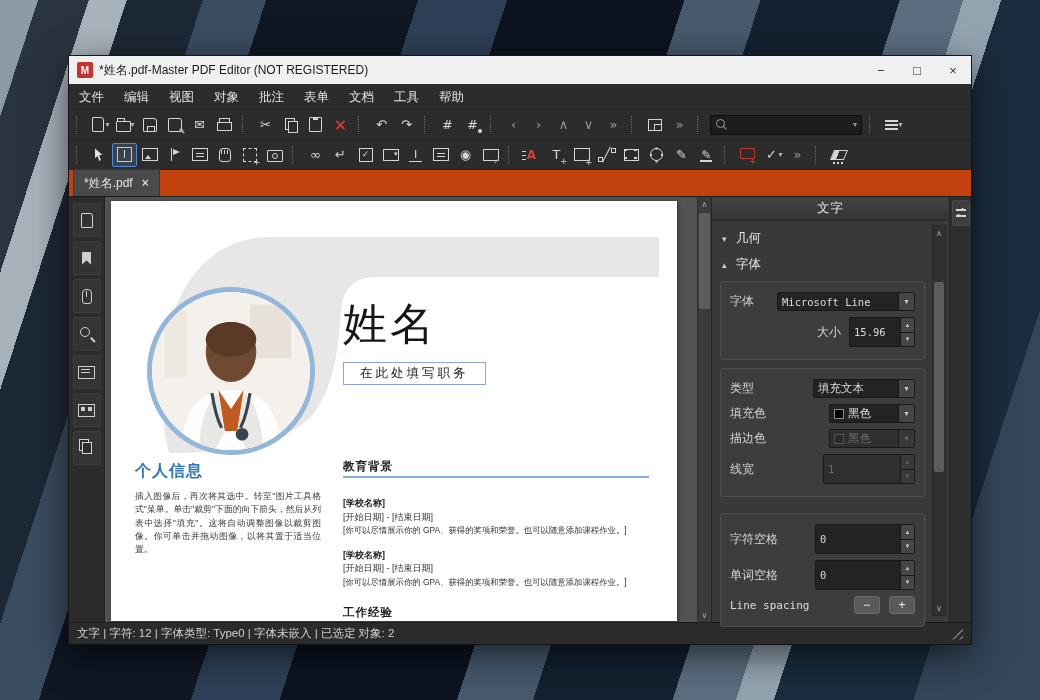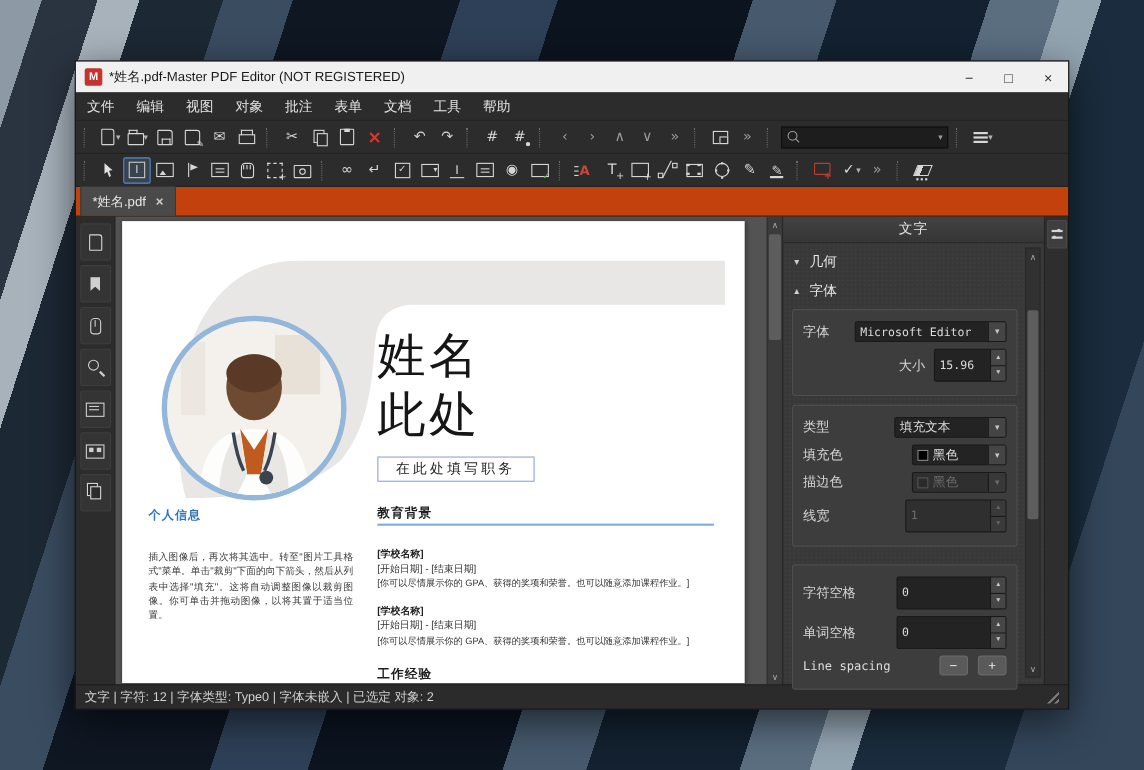--- a/index.html
+++ b/index.html
@@ -119,21 +119,21 @@
 .sbtn{width:28px;height:34px;margin:2px 0;background:#343434;border:1px solid #3d3d3d;border-radius:2px;display:flex;align-items:center;justify-content:center}
 .docwrap{flex:1;background:#535353;position:relative;overflow:hidden}
 
 .page{position:absolute;left:6px;top:4px;width:566px;height:420px;background:#fff;box-shadow:1px 1px 4px rgba(0,0,0,.45);overflow:hidden}
 .swoosh{position:absolute;left:0;top:0}
 .photo{position:absolute;left:36px;top:86px;width:168px;height:168px;border-radius:50%;border:5px solid #93b7da;overflow:hidden;background:#f6f4f1}
 .namecol{position:absolute;left:232px;top:96px;width:306px}
 .bigname{font-size:44px;line-height:1.22;color:#161616;letter-spacing:3px}
 .jobbox{display:inline-block;margin-top:11px;border:1px solid #8ea3d8;padding:2px 16px;font-size:12.5px;letter-spacing:3px;color:#222}
 .personal{position:absolute;left:24px;top:260px;width:186px}
-.personal h3{font-size:11px;color:#2e75b6;margin-bottom:24px;letter-spacing:1px}
+.personal h3{font-size:16px;color:#2e75b6;margin-bottom:8px;letter-spacing:1px}
 .personal p{font-size:8.8px;color:#3a3a3a;line-height:1.52;margin-bottom:9px;text-align:justify}
 .rightcol{position:absolute;left:232px;top:258px;width:306px}
 .sechead{font-size:11.5px;font-weight:bold;color:#1f1f1f;letter-spacing:1px;border-bottom:2px solid #85aede;padding-bottom:2px;margin-bottom:19px}
 .edu-entry{margin-bottom:12px}
 .edu-entry .school{font-size:9px;font-weight:bold;color:#222;line-height:1.5}
 .edu-entry .dates{font-size:9px;color:#333;line-height:1.5}
 .edu-entry .desc{font-size:8.4px;color:#333;line-height:1.5;white-space:nowrap}
 .work{margin-top:17px}
 
 .dscroll{position:absolute;right:0;top:0;bottom:0;width:14px;background:#3b3b3b;border-left:1px solid #2e2e2e}
@@ -416,21 +416,20 @@
               <path d="M70 100 C70 78 62 66 58 64 L54 88 L60 100 Z" fill="#e9e7e3"></path>
               <ellipse cx="50" cy="38" rx="16" ry="19" fill="#6e4a32"></ellipse>
               <ellipse cx="50" cy="30" rx="16" ry="11" fill="#5a3a26"></ellipse>
               <path d="M42 47 Q50 53 58 47 Q54 50 50 50 Q46 50 42 47Z" fill="#fff"></path>
               <path d="M38 64 Q40 78 44 86 M62 64 Q60 78 56 86" stroke="#3a4450" stroke-width="2" fill="none"></path>
               <circle cx="57" cy="90" r="4" fill="#3a4450"></circle>
             </svg>
           </div>
           <div class="namecol">
             <div class="bigname">姓名</div>
-            <div class="bigname">此处</div>
             <div><span class="jobbox">在此处填写职务</span></div>
           </div>
           <div class="personal">
             <h3>个人信息</h3>
             <p>插入图像后，再次将其选中。转至"图片工具格式"菜单。单击"裁剪"下面的向下箭头，然后从列表中选择"填充"。这将自动调整图像以裁剪图像。你可单击并拖动图像，以将其置于适当位置。</p>
           </div>
           <div class="rightcol">
             <div class="sechead">教育背景</div>
             <div>
 
@@ -468,21 +467,21 @@
         </div>
         <div class="psec">
           <span class="tri">▴</span>
           <span>字体</span>
         </div>
 
         <div class="gbox">
           <div class="prow">
             <span class="plabel">字体</span>
             <div class="combo ctrl-r" style="width:138px">
-              <span class="val">Microsoft Editor</span>
+              <span class="val">Microsoft Line</span>
               <span class="carbox">▾</span>
             </div>
           </div>
           <div class="prow">
             <span class="plabel" style="margin-left:auto;margin-right:8px">大小</span>
             <div class="spin" style="width:66px">
               <span class="val">15.96</span>
               <span class="spincol">
                   <span>▲</span>
                   <span>▼</span>

